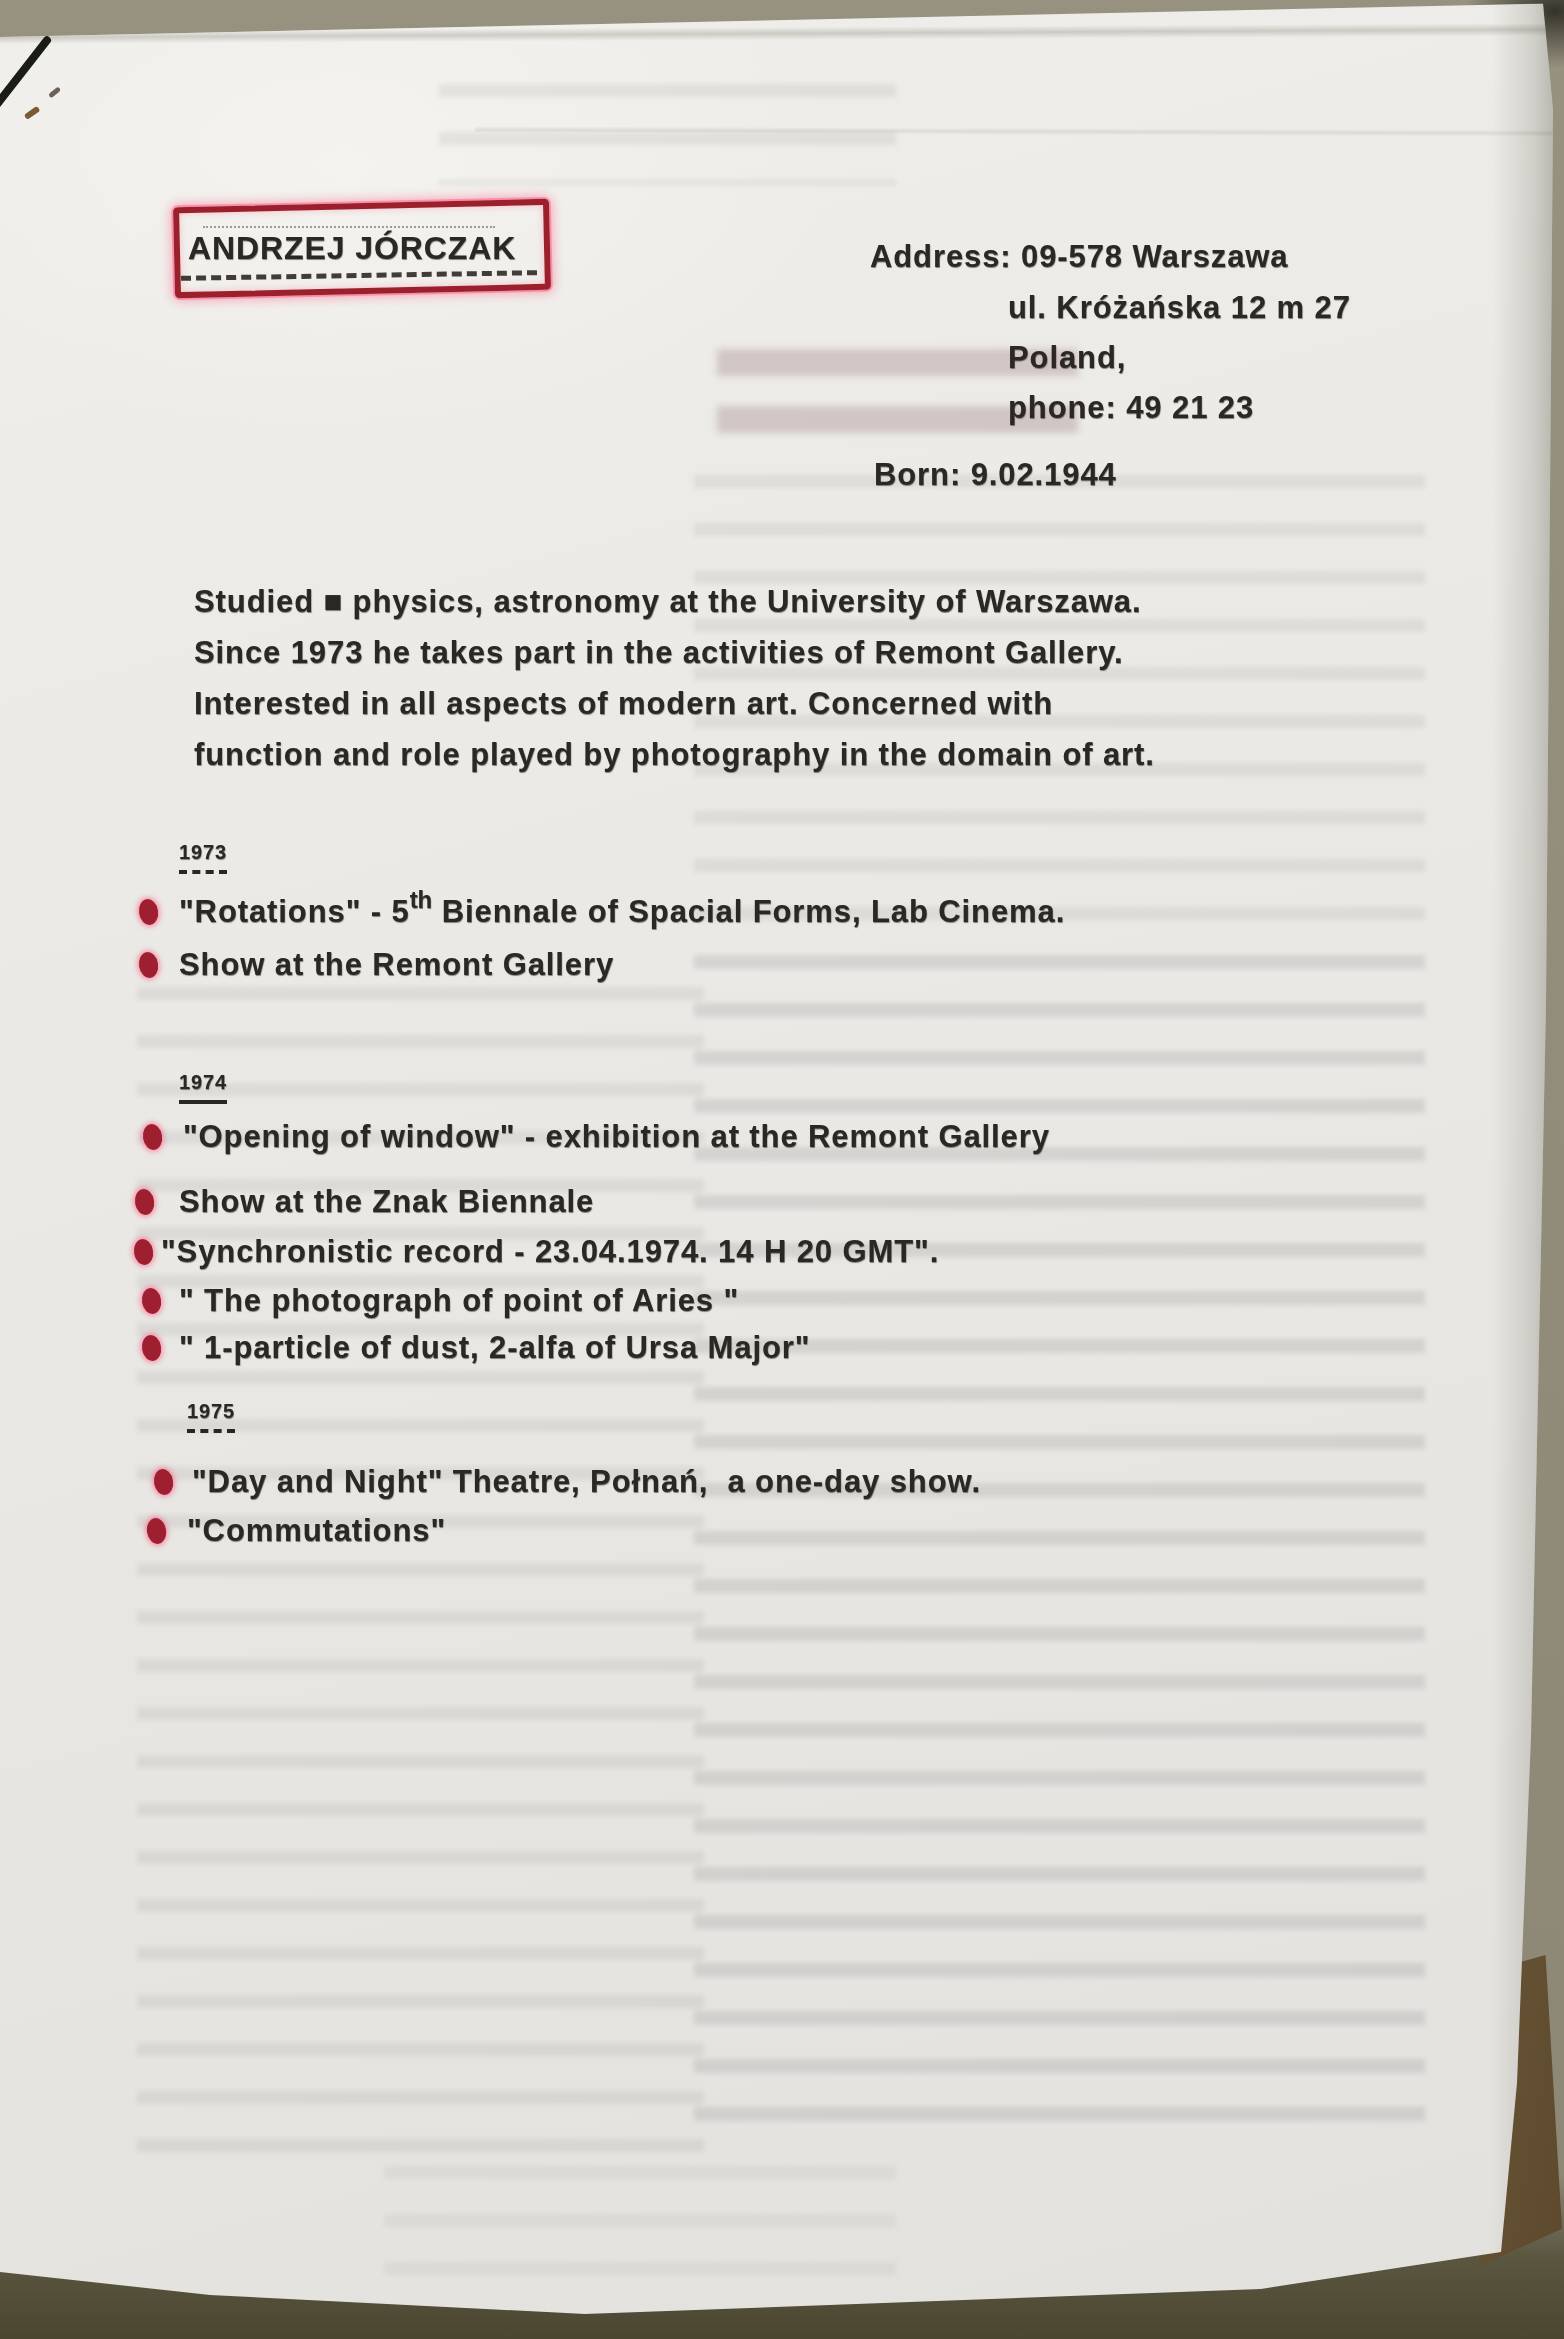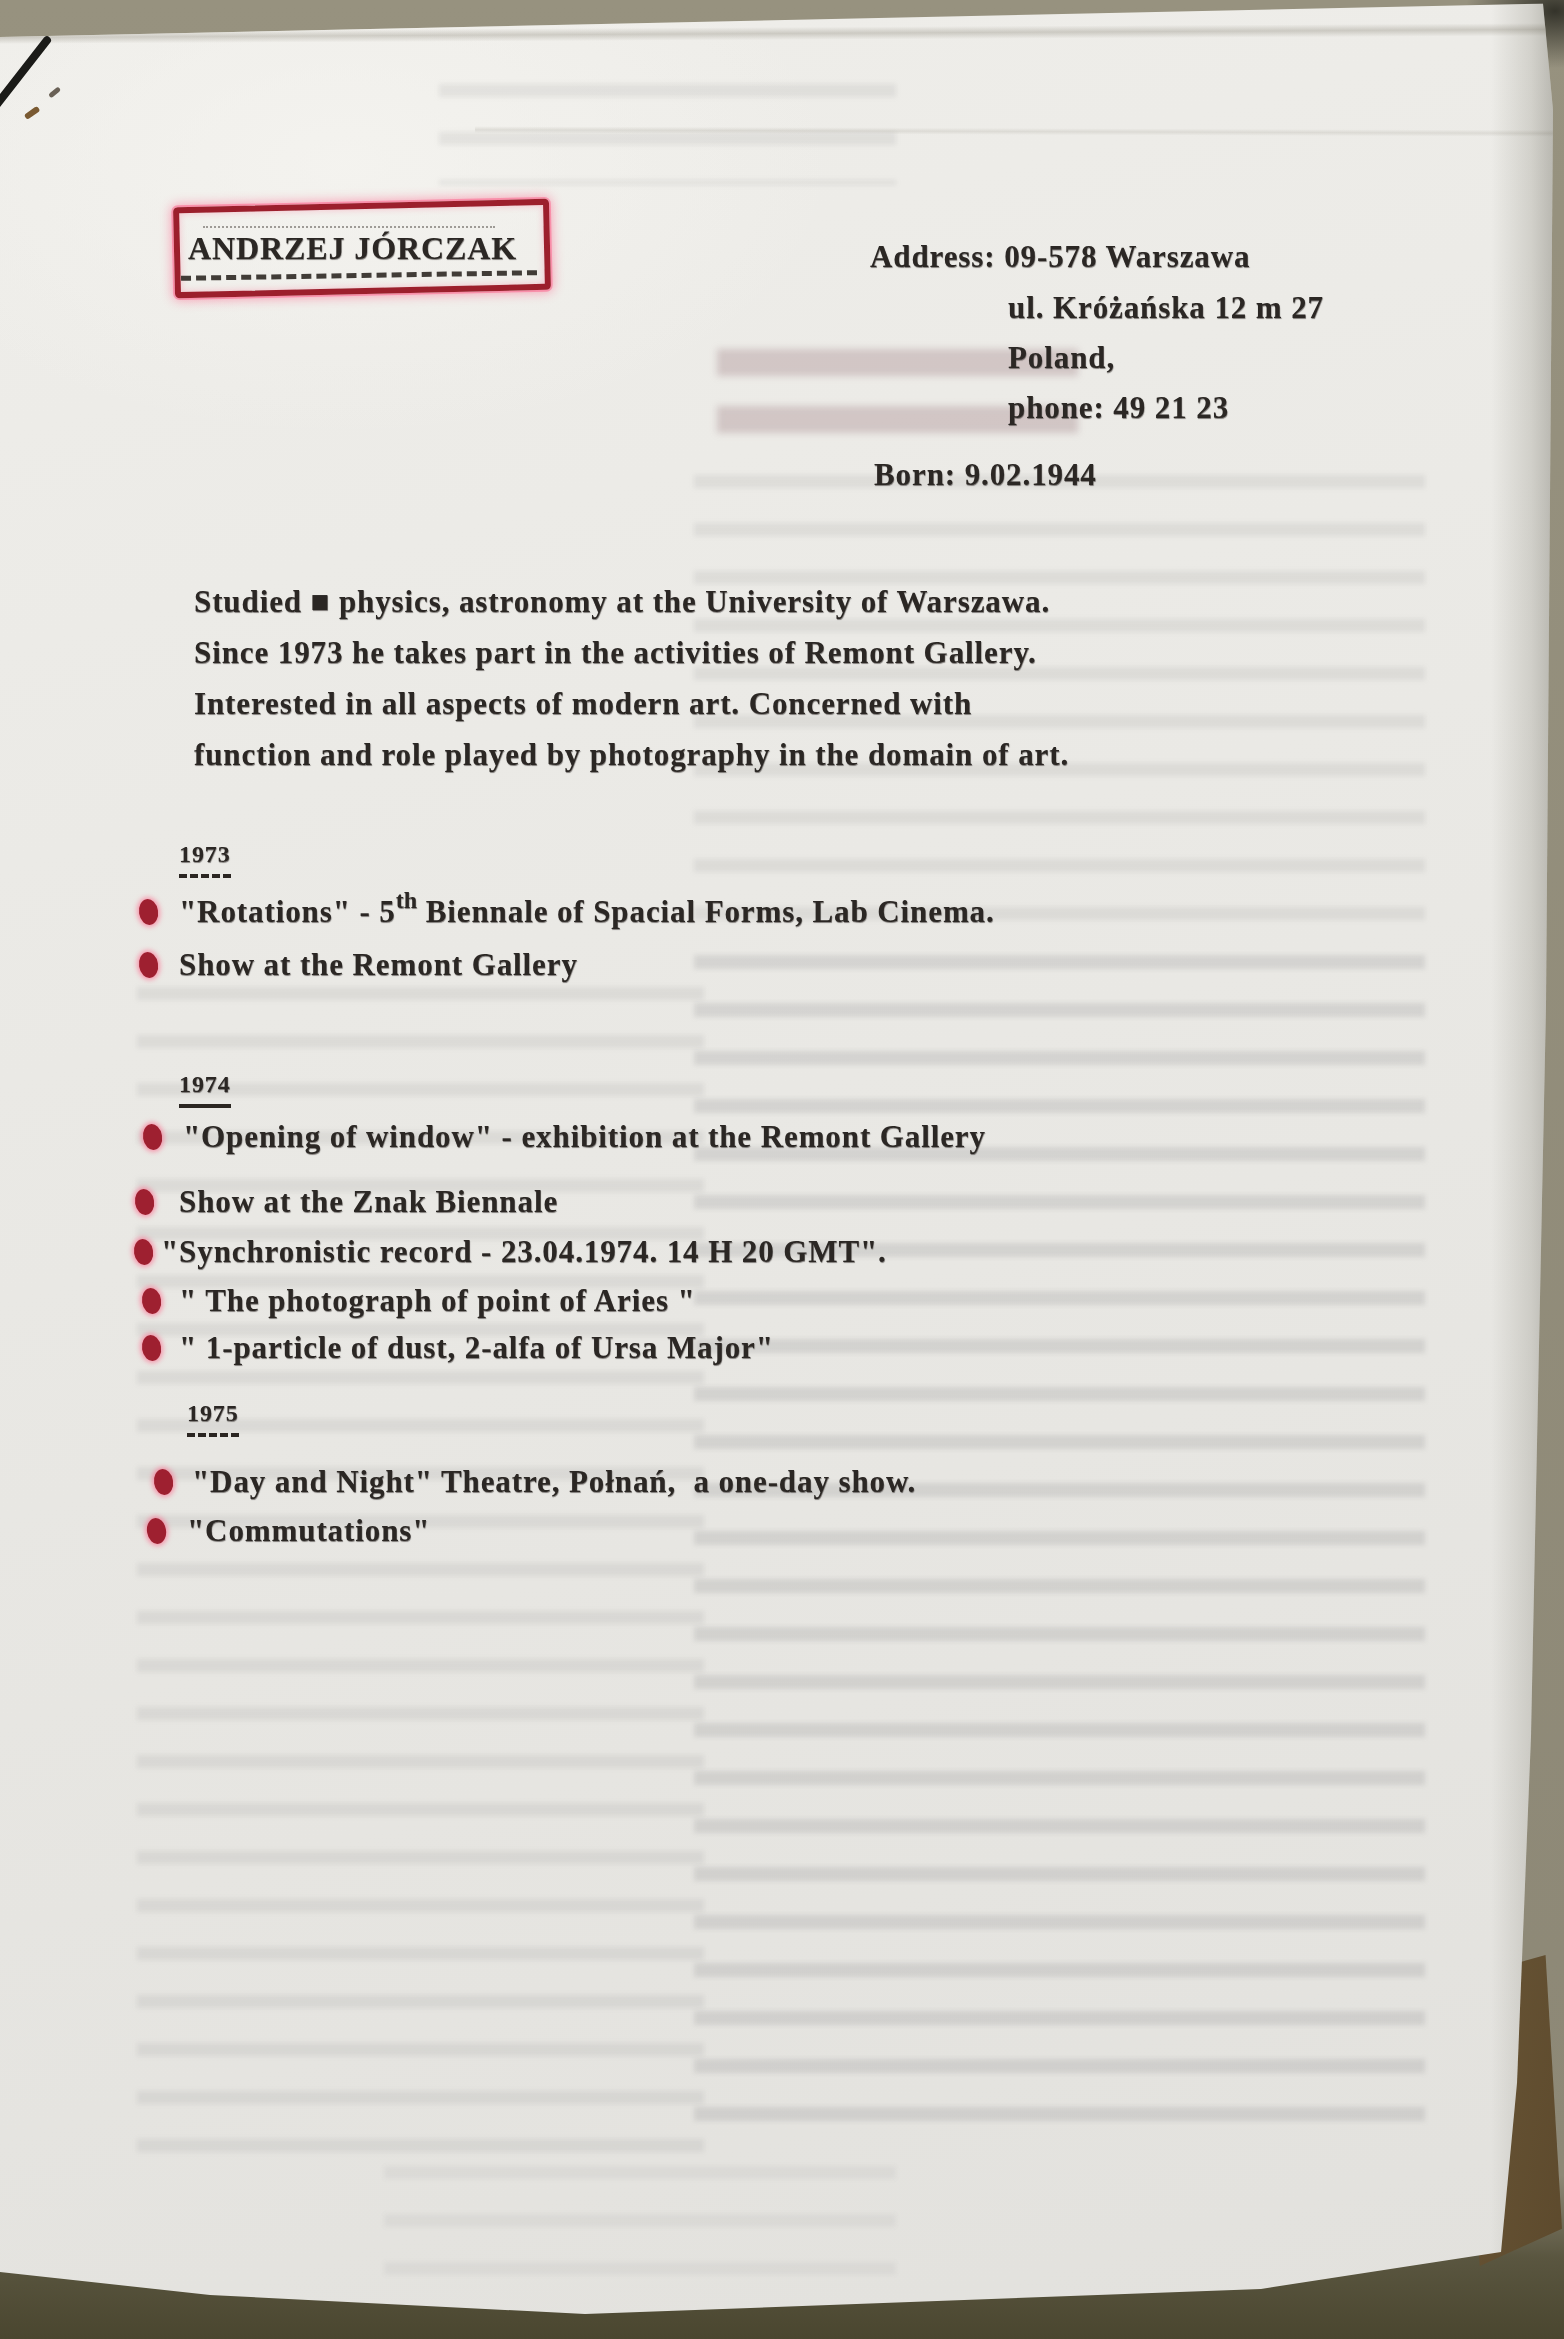--- a/index.html
+++ b/index.html
@@ -1,21 +1,21 @@
 <!DOCTYPE html>
 <html style="font-size:14.6px"><head>
 <meta charset="utf-8">
 <style>
   html,body{margin:0;padding:0;background:#55513b;}
   .scan{
     position:relative;width:1564px;height:2339px;overflow:hidden;
     background:
       radial-gradient(128px 82px at 1555px 11px, #34332a 0%, rgba(52,51,42,0) 70%),
       linear-gradient(to bottom, #97927f 0px, #8d8876 2175px, #5a5640 2257px, #4a462f 2339px);
-    font-family:Liberation Serif, serif;
+    font-family:Liberation Sans, sans-serif;
   }
   .underpage{
     position:absolute;left:1425px;top:1955px;width:137px;height:311px;
     background:linear-gradient(100deg,#d8cfae 0px,#d8cfae 6.4px,#6b5737 6.4px,#5d4a2d 100%);
     clip-path:polygon(22% 8%, 88% 0%, 100% 88%, 40% 100%);
   }
   .page{
     position:absolute;left:0;top:0;width:1564px;height:2339px;
     background:
       radial-gradient(822px 457px at 22% 7%, rgba(245,244,240,.8) 0%, rgba(245,244,240,0) 60%),
@@ -36,21 +36,21 @@
   .t{white-space:pre;display:inline-block;}
   .abs{position:absolute;}
   .name-box{
     position:absolute;left:174px;top:203px;width:364px;height:79px;
     border:6.4px solid #9c1f2c;border-radius:4.6px;transform:rotate(-1.3deg);
     box-shadow:0 0 0 1.8px rgba(255,70,120,.40), 0 0 11px 2.7px rgba(255,70,120,.45), inset 0 0 7.3px rgba(255,70,120,.30);
   }
   .name-dots{position:absolute;left:203px;top:226px;width:292px;border-top:2.7px dotted #3a342e;opacity:.45;}
   .name-text{position:absolute;left:188px;top:230px;font-size:32px;}
   .name-dash{position:absolute;left:181px;top:273px;width:356px;border-top:5.5px dashed #29241f;transform:rotate(-0.9deg);opacity:.88;}
-  .year{position:absolute;font-size:24px;}
+  .year{position:absolute;font-size:20px;}
   .year .u{padding-bottom:6.4px;display:inline-block;}
   .u-dash{border-bottom:4.6px dashed #2b2622;}
   .u-solid{border-bottom:4.6px solid #2b2622;}
   .item{position:absolute;}
   .dot{position:absolute;left:-40px;top:4.6px;width:19px;height:25.6px;border-radius:50%;
     background:#9e2030;transform:rotate(-9deg);
     box-shadow:0 0 5.5px 1.8px rgba(255,90,130,.60);}
   .sup{position:relative;top:-13.7px;font-size:24px;letter-spacing:0;}
   .bio{line-height:51px;}
 </style>

